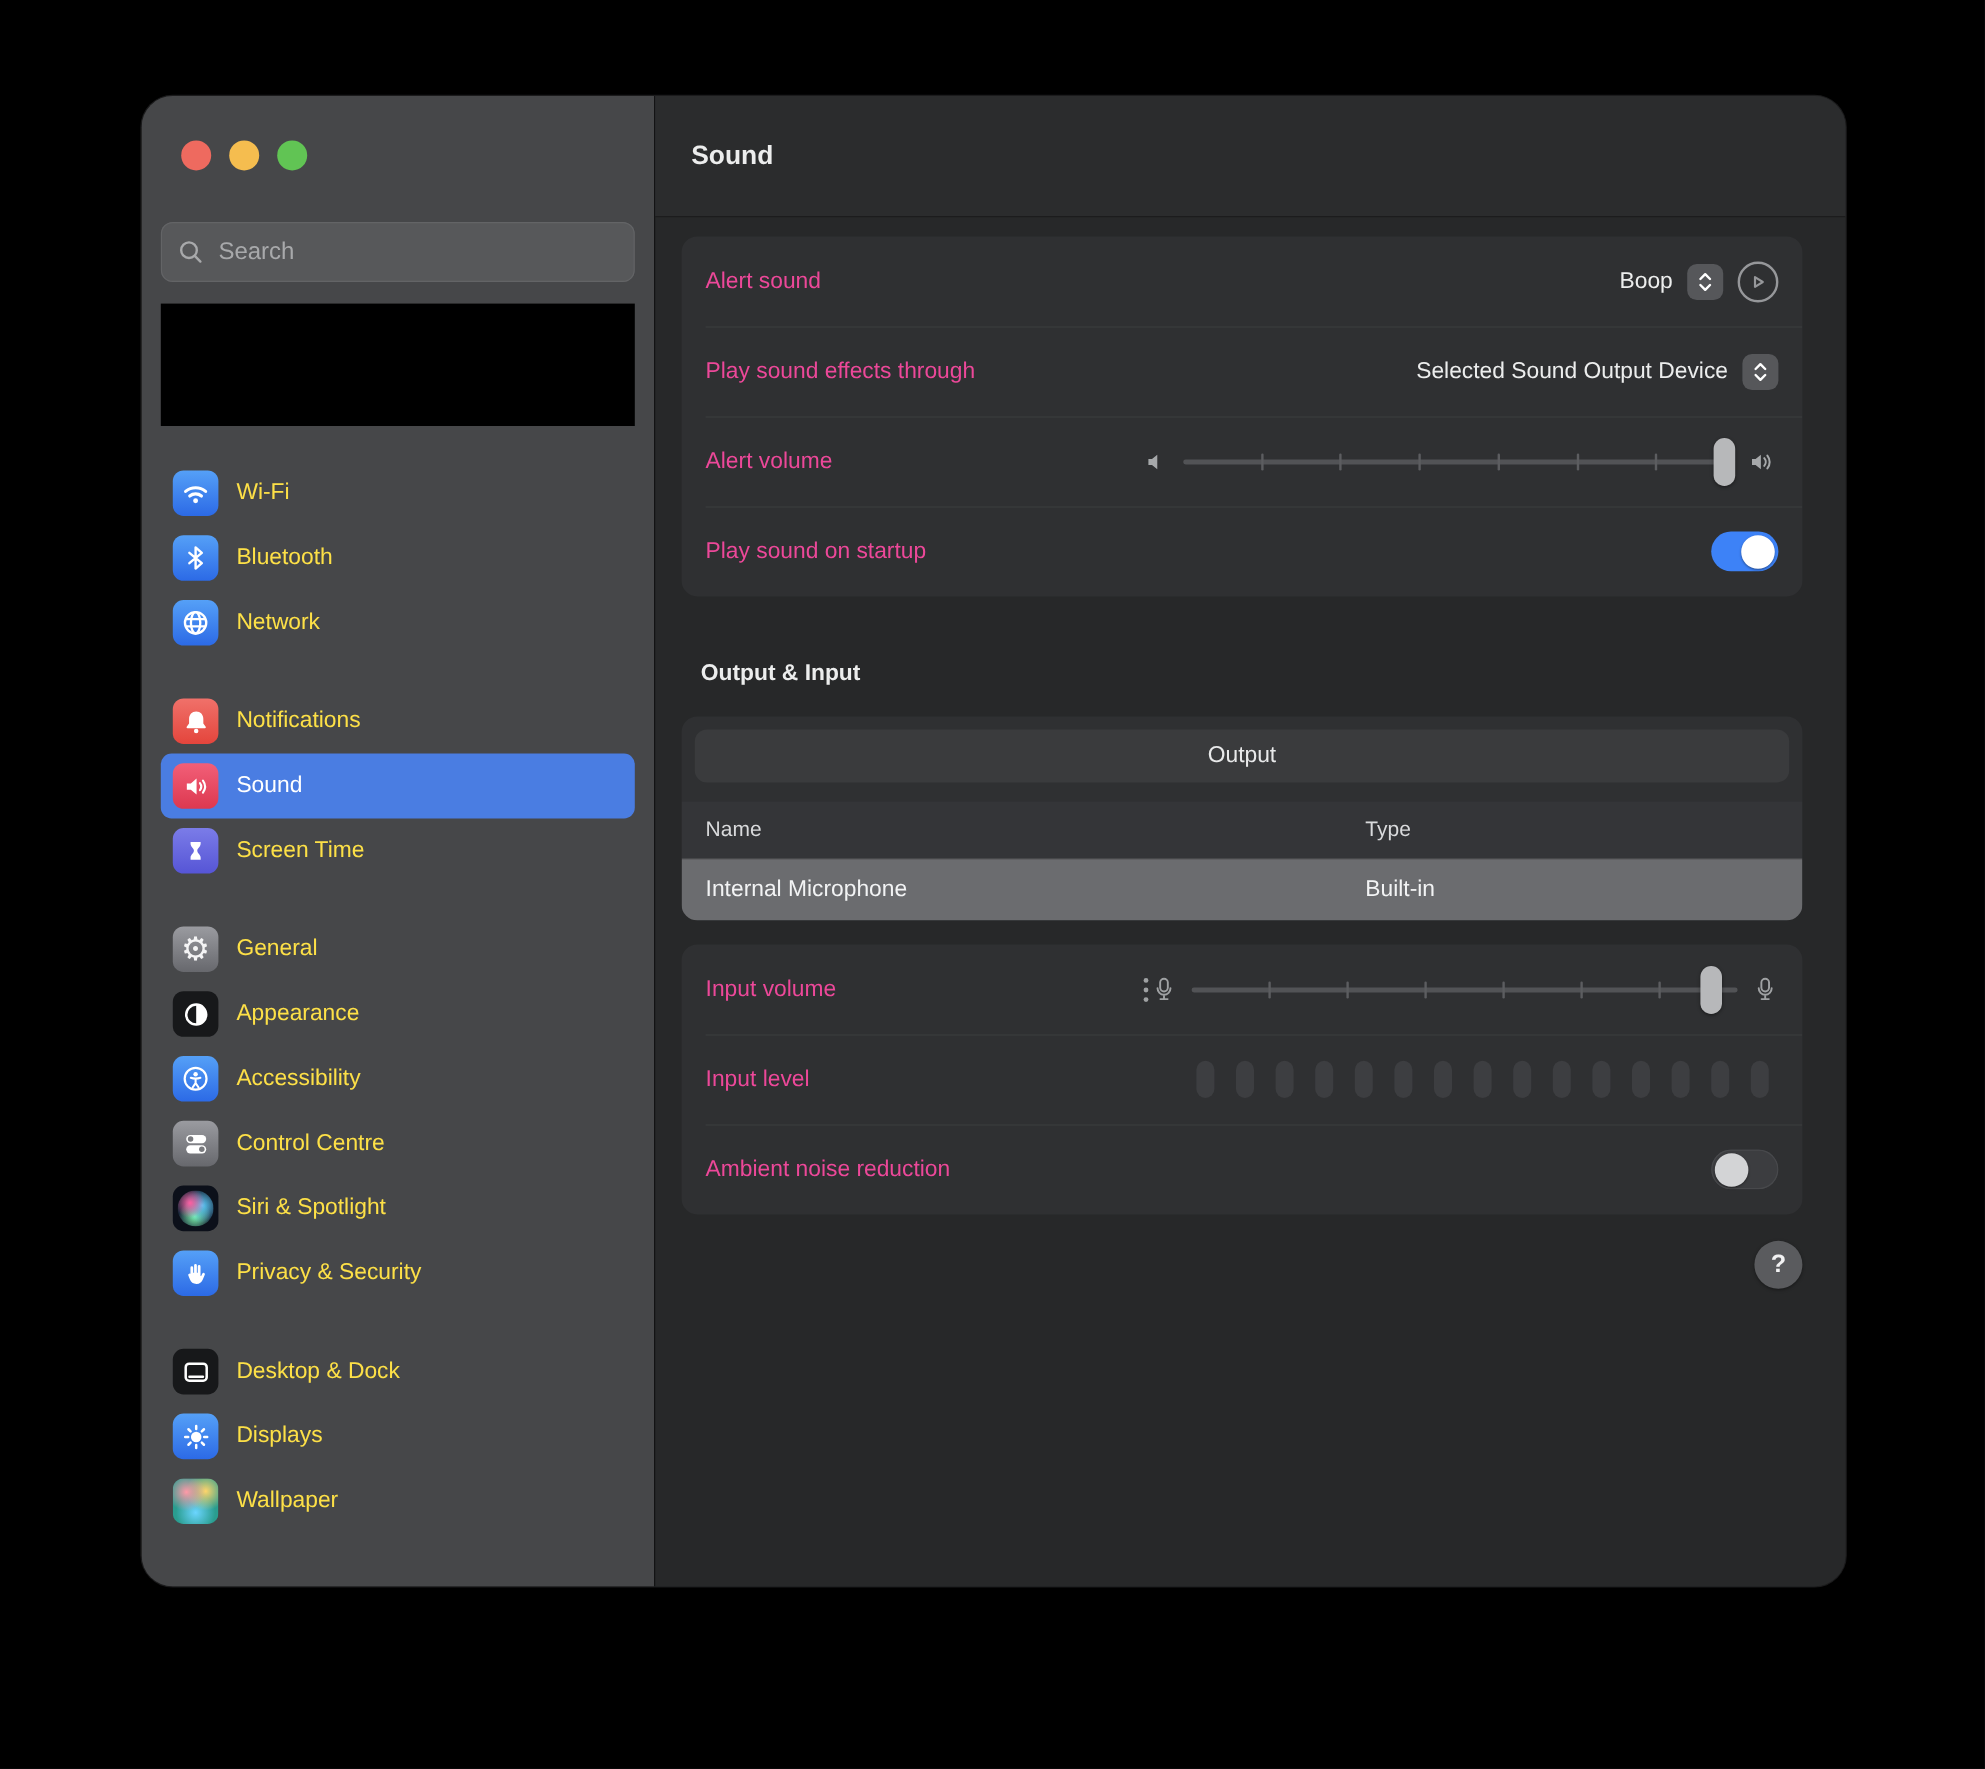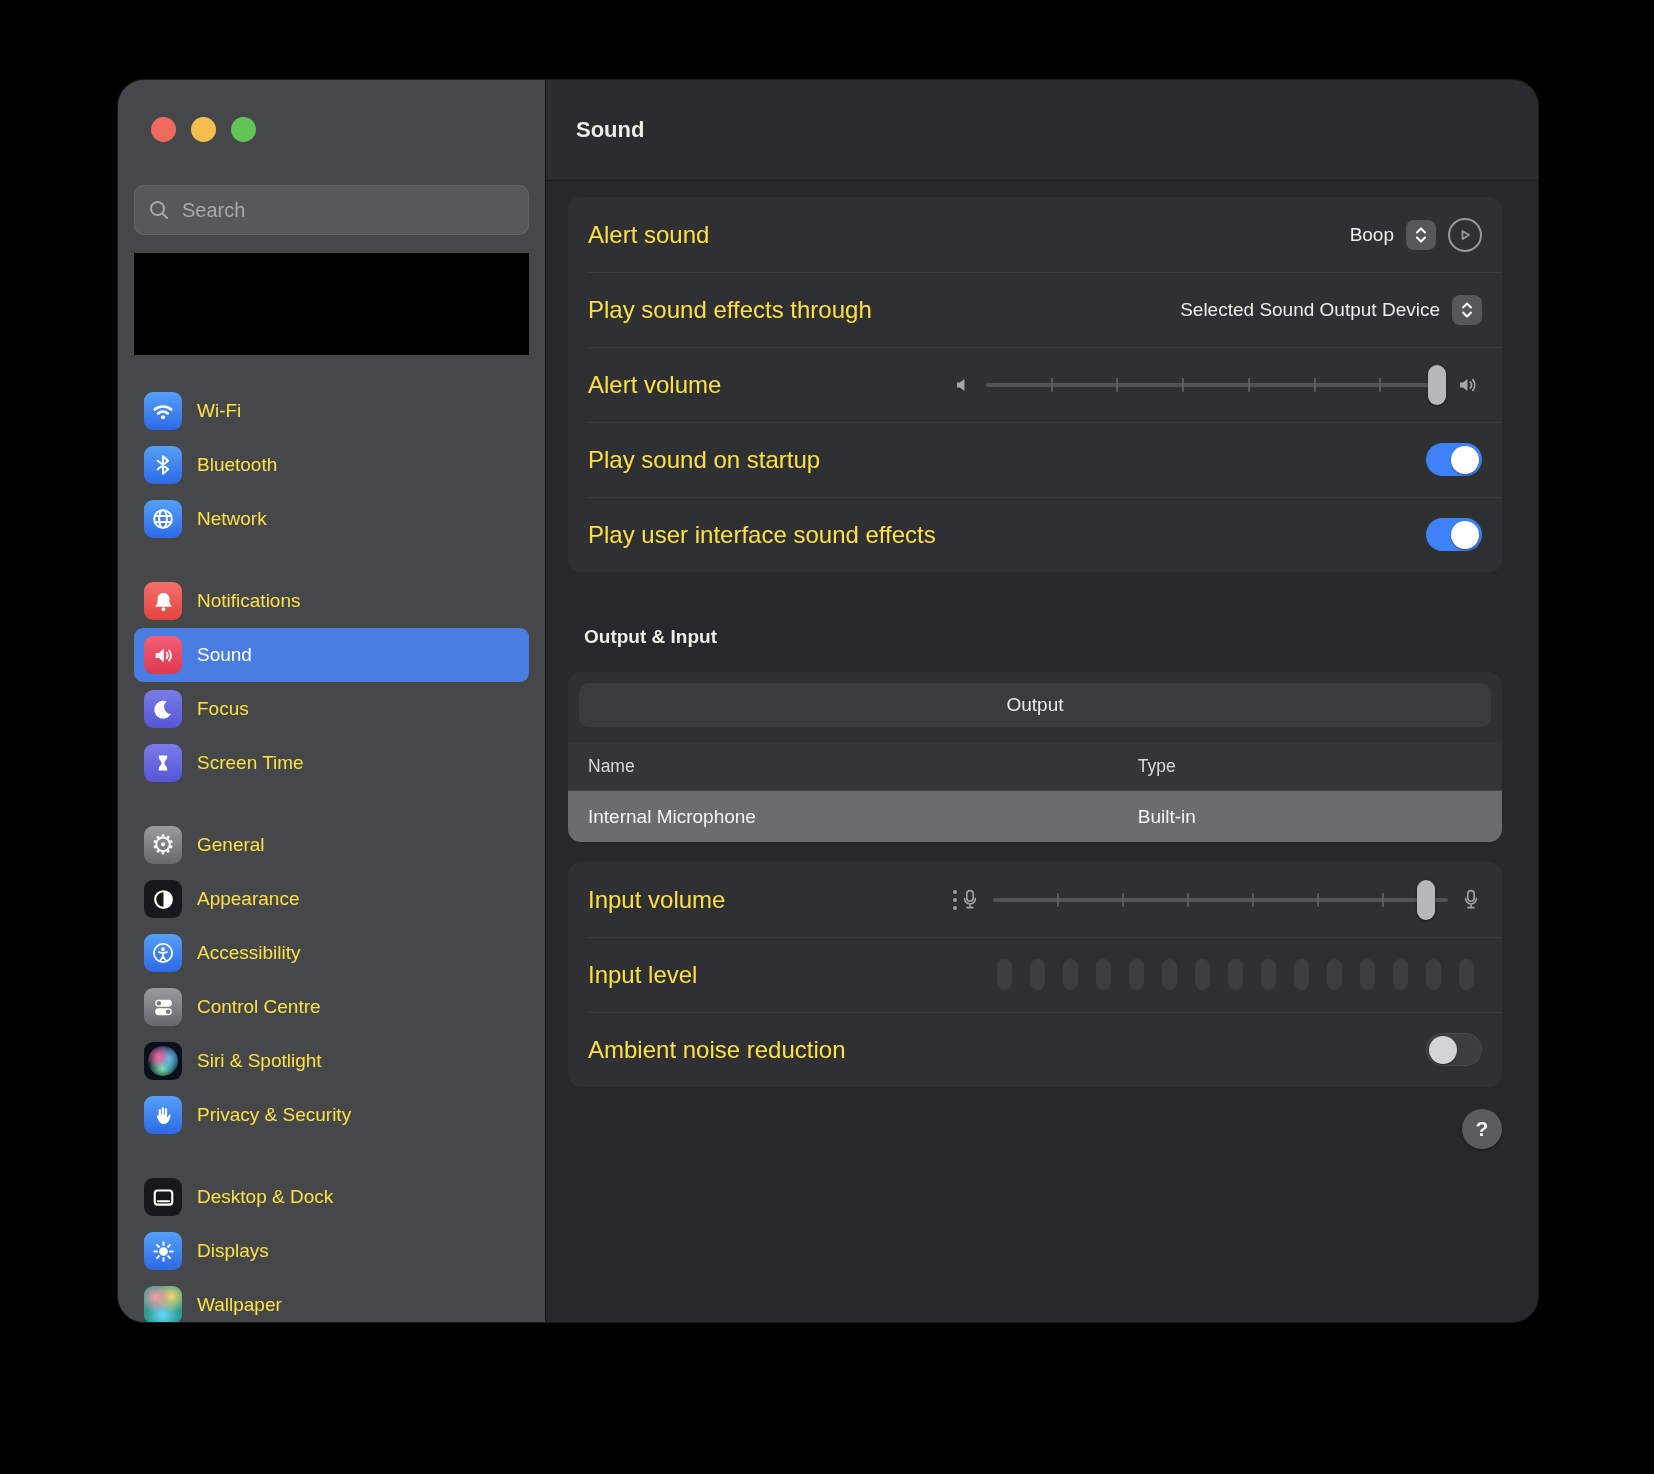--- a/index.html
+++ b/index.html
@@ -51,21 +51,21 @@
       #2a9d8f;}
   .gear-glyph{font-size:27px;color:#f4f4f5;line-height:1;}
   
   .main{flex:1;display:flex;flex-direction:column;background:#272829;border-left:1px solid #131314;min-width:0;}
   .main-header{height:100px;flex:0 0 auto;background:#2b2c2d;border-bottom:1px solid #1c1c1d;display:flex;align-items:center;padding-left:30px;}
   .main-title{font-size:22px;font-weight:700;color:#eceded;}
   .main-content{flex:1;padding:16px 36px 0 22px;overflow:hidden;}
   .card{background:#2f3032;border-radius:13px;overflow:hidden;}
   .row{height:75px;display:flex;align-items:center;padding:0 20px;position:relative;}
   .row.sep::before{content:"";position:absolute;left:20px;right:0;top:0;height:1px;background:#3b3c3e;}
-  .row-label{font-size:24px;color:#fde047;}
+  .row-label{font-size:19px;color:#ec4899;}
   .row-right{margin-left:auto;display:flex;align-items:center;gap:12px;}
   .value-text{font-size:19px;color:#eceded;}
   .stepper{width:30px;height:30px;border-radius:8px;background:#56575a;display:flex;align-items:center;justify-content:center;}
   .playbtn{width:30px;height:30px;border-radius:50%;border:2px solid #96979a;display:flex;align-items:center;justify-content:center;background:transparent;}
   
   .toggle{width:56px;height:33px;border-radius:17px;position:relative;flex:0 0 auto;}
   .toggle.on{background:#3d82f7;}
   .toggle.off{background:#3c3d40;box-shadow:inset 0 0 0 1px #48494c;}
   .toggle .knob-t{position:absolute;top:2.5px;width:28px;height:28px;border-radius:50%;background:#fff;box-shadow:0 1px 2px rgba(0,0,0,.4);}
   .toggle.on .knob-t{right:3px;}
@@ -169,28 +169,20 @@
             <svg width="25" height="25" viewBox="0 0 24 24">
                 <path d="M4.5 9.5 h3.2 L12.3 5.6 v12.8 L7.7 14.5 H4.5 z" fill="#fff"></path>
                 <path d="M15 9.2 a4.6 4.6 0 0 1 0 5.6 M17.4 7.2 a8.2 8.2 0 0 1 0 9.6" fill="none" stroke="#fff" stroke-width="1.7" stroke-linecap="round"></path>
               </svg>
           </span>
           <span class="sb-label">Sound</span>
         </div>
         <div class="sb-item">
           <span class="sb-ic bg-indigo">
             <svg width="24" height="24" viewBox="0 0 24 24">
-                <path d="M15.5 4.4 A8.9 8.9 0 1 0 20 17.1 A7.3 7.3 0 0 1 15.5 4.4 Z" fill="#fff"></path>
-              </svg>
-          </span>
-          <span class="sb-label">Focus</span>
-        </div>
-        <div class="sb-item">
-          <span class="sb-ic bg-indigo">
-            <svg width="24" height="24" viewBox="0 0 24 24">
                 <path d="M7.8 4.6 h8.4 v1.6 c0 2.6-2.8 3.8-2.8 5.8 0 2 2.8 3.2 2.8 5.8 v1.6 H7.8 v-1.6 c0-2.6 2.8-3.8 2.8-5.8 0-2-2.8-3.2-2.8-5.8 z" fill="#fff"></path>
               </svg>
           </span>
           <span class="sb-label">Screen Time</span>
         </div>
       </div>
 
       <div class="sb-group">
         <div class="sb-item">
           <span class="sb-ic bg-gray">
@@ -338,28 +330,20 @@
 
         <div class="row sep">
           <span class="row-label">Play sound on startup</span>
           <span class="row-right">
             <span class="toggle on">
                 <span class="knob-t"></span>
               </span>
           </span>
         </div>
 
-        <div class="row sep">
-          <span class="row-label">Play user interface sound effects</span>
-          <span class="row-right">
-            <span class="toggle on">
-                <span class="knob-t"></span>
-              </span>
-          </span>
-        </div>
 
       </div>
 
       <div class="section-heading">Output &amp; Input</div>
 
       <div class="card">
         <div class="seg-wrap">
           <div class="seg">
             <span>Output</span>
           </div>

